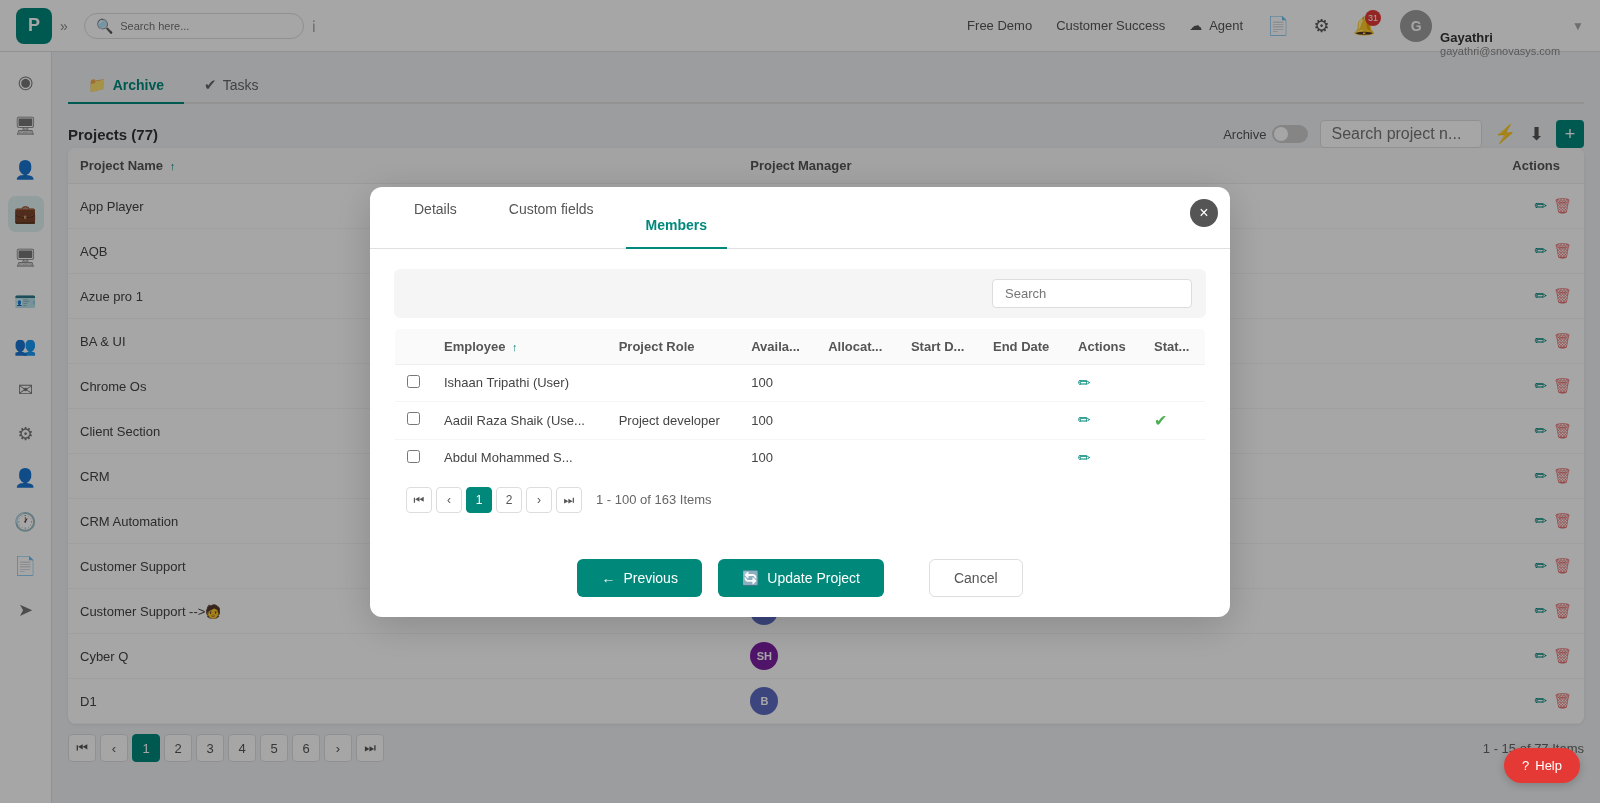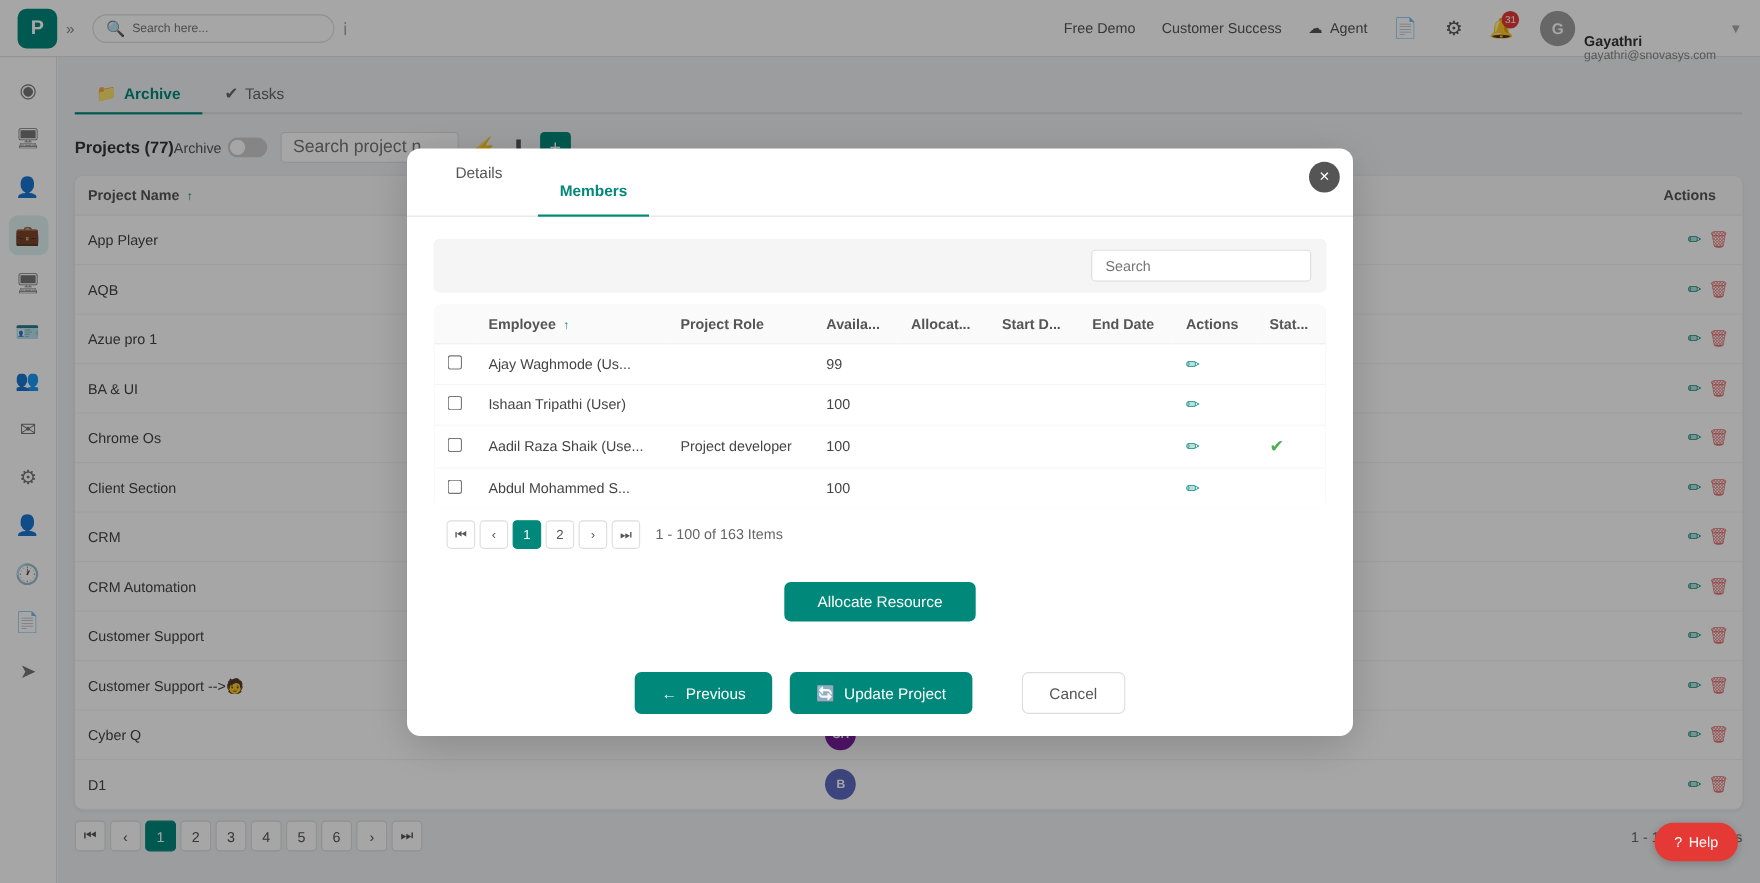--- a/index.html
+++ b/index.html
@@ -55,21 +55,21 @@
     
     .page-tabs { display: flex; gap: 0; border-bottom: 2px solid #e0e0e0; margin-bottom: 16px; }
     .page-tab {
       padding: 8px 20px; font-size: 14px; cursor: pointer; color: #666;
       display: flex; align-items: center; gap: 6px; border-bottom: 2px solid transparent; margin-bottom: -2px;
     }
     .page-tab.active { color: #00897b; border-bottom: 2px solid #00897b; font-weight: 600; }
     .tab-icon { font-size: 15px; }
 
     
-    .projects-header { display: flex; align-items: center; justify-content: flex-start; margin-bottom: 12px; }
+    .projects-header { display: flex; align-items: center; justify-content: space-between; }
     .projects-title { font-size: 15px; font-weight: 600; color: #333; }
     .header-actions { display: flex; align-items: center; gap: 12px; }
     .archive-toggle { display: flex; align-items: center; gap: 6px; font-size: 13px; color: #555; }
     .toggle-switch { width: 36px; height: 18px; background: #ccc; border-radius: 9px; position: relative; cursor: pointer; }
     .toggle-switch::after { content: ''; position: absolute; width: 14px; height: 14px; background: #fff; border-radius: 50%; top: 2px; left: 2px; transition: 0.2s; }
     .search-proj { border: 1px solid #ddd; border-radius: 4px; padding: 4px 10px; font-size: 16px; outline: none; width: 162px; }
     .icon-btn { color: #555; font-size: 18px; cursor: pointer; }
     .icon-btn.add { background: #00897b; color: #fff; border-radius: 4px; width: 28px; height: 28px; display: flex; align-items: center; justify-content: center; font-size: 18px; }
 
     
@@ -414,20 +414,21 @@
     <span>1 - 15 of 77 Items</span>
   </div>
 </div>
 
 <div class="overlay">
   <div class="modal">
     <div class="modal-close">×</div>
 
     <div class="modal-tabs">
       <div class="modal-tab">Details</div>
+      <div class="modal-tab">Custom fields</div>
       <div class="modal-tab active">Members</div>
     </div>
 
     <div class="modal-body">
 
       <div style="background:#f5f5f5; border-radius:6px; padding:10px 14px; margin-bottom:10px; display:flex; justify-content:flex-end;">
         <input class="inner-search" type="text" placeholder="Search" style="">
       </div>
 
       <table class="inner-table">
@@ -441,37 +442,20 @@
             <th>Project Role</th>
             <th>Availa...</th>
             <th>Allocat...</th>
             <th>Start D...</th>
             <th>End Date</th>
             <th>Actions</th>
             <th>Stat...</th>
           </tr>
         </thead>
         <tbody id="members-tbody">
-        <tr>
-    <td class="check-cell">
-      <input type="checkbox" style="">
-    </td>
-    <td>Ajay Waghmode (Us...</td>
-    <td></td>
-    <td>99</td>
-    <td></td>
-    <td></td>
-    <td></td>
-    <td>
-      <span class="tbl-edit-icon">✏</span>
-    </td>
-    <td>
-      
-    </td>
-  </tr>
             <tr>
     <td class="check-cell">
       <input type="checkbox" style="">
     </td>
     <td>Ishaan Tripathi (User)</td>
     <td></td>
     <td>100</td>
     <td></td>
     <td></td>
     <td></td>
@@ -522,23 +506,20 @@
       <div class="inner-pag">
         <div class="inner-pag-btn">⏮</div>
         <div class="inner-pag-btn">‹</div>
         <div class="inner-pag-btn active">1</div>
         <div class="inner-pag-btn">2</div>
         <div class="inner-pag-btn">›</div>
         <div class="inner-pag-btn">⏭</div>
         <span class="inner-pag-info">1 - 100 of 163 Items</span>
       </div>
 
-      <div class="allocate-wrap">
-        <button class="allocate-btn">Allocate Resource</button>
-      </div>
     </div>
 
     <div class="modal-footer">
       <button class="btn-prev">
         <span>←</span>
         <span>Previous</span>
       </button>
       <button class="btn-update">
         <span>🔄</span>
         <span>Update Project</span>

